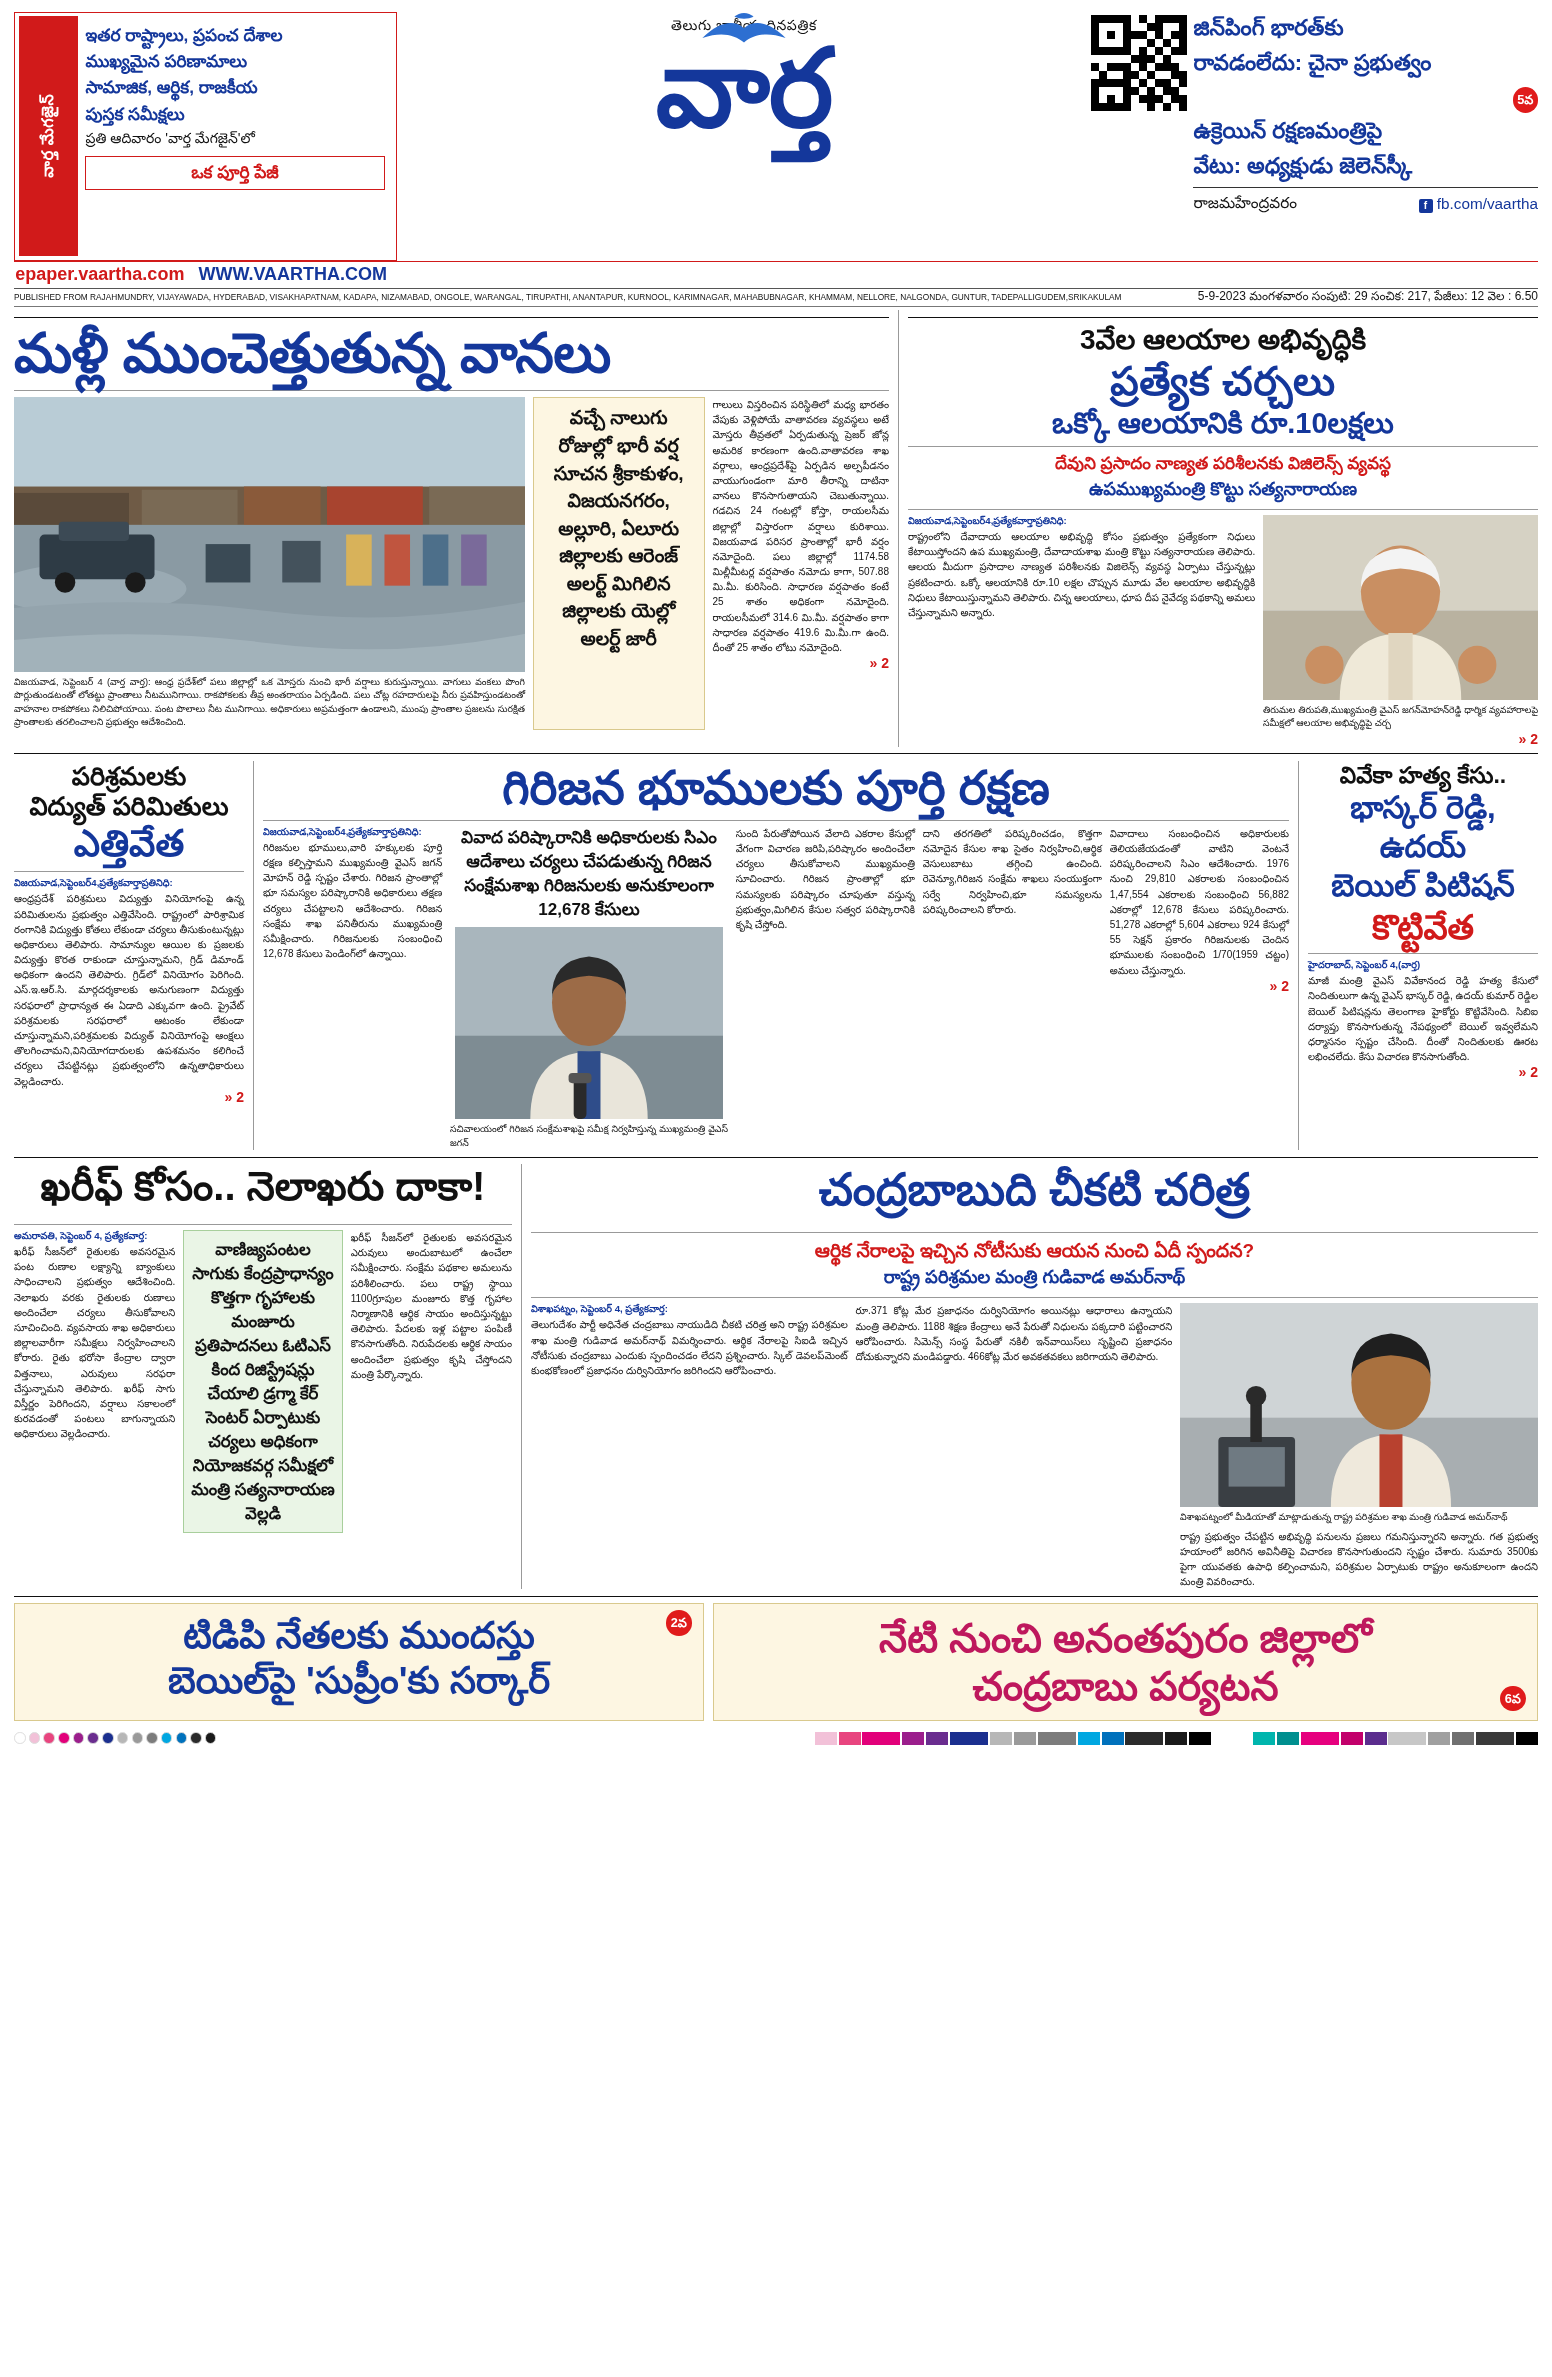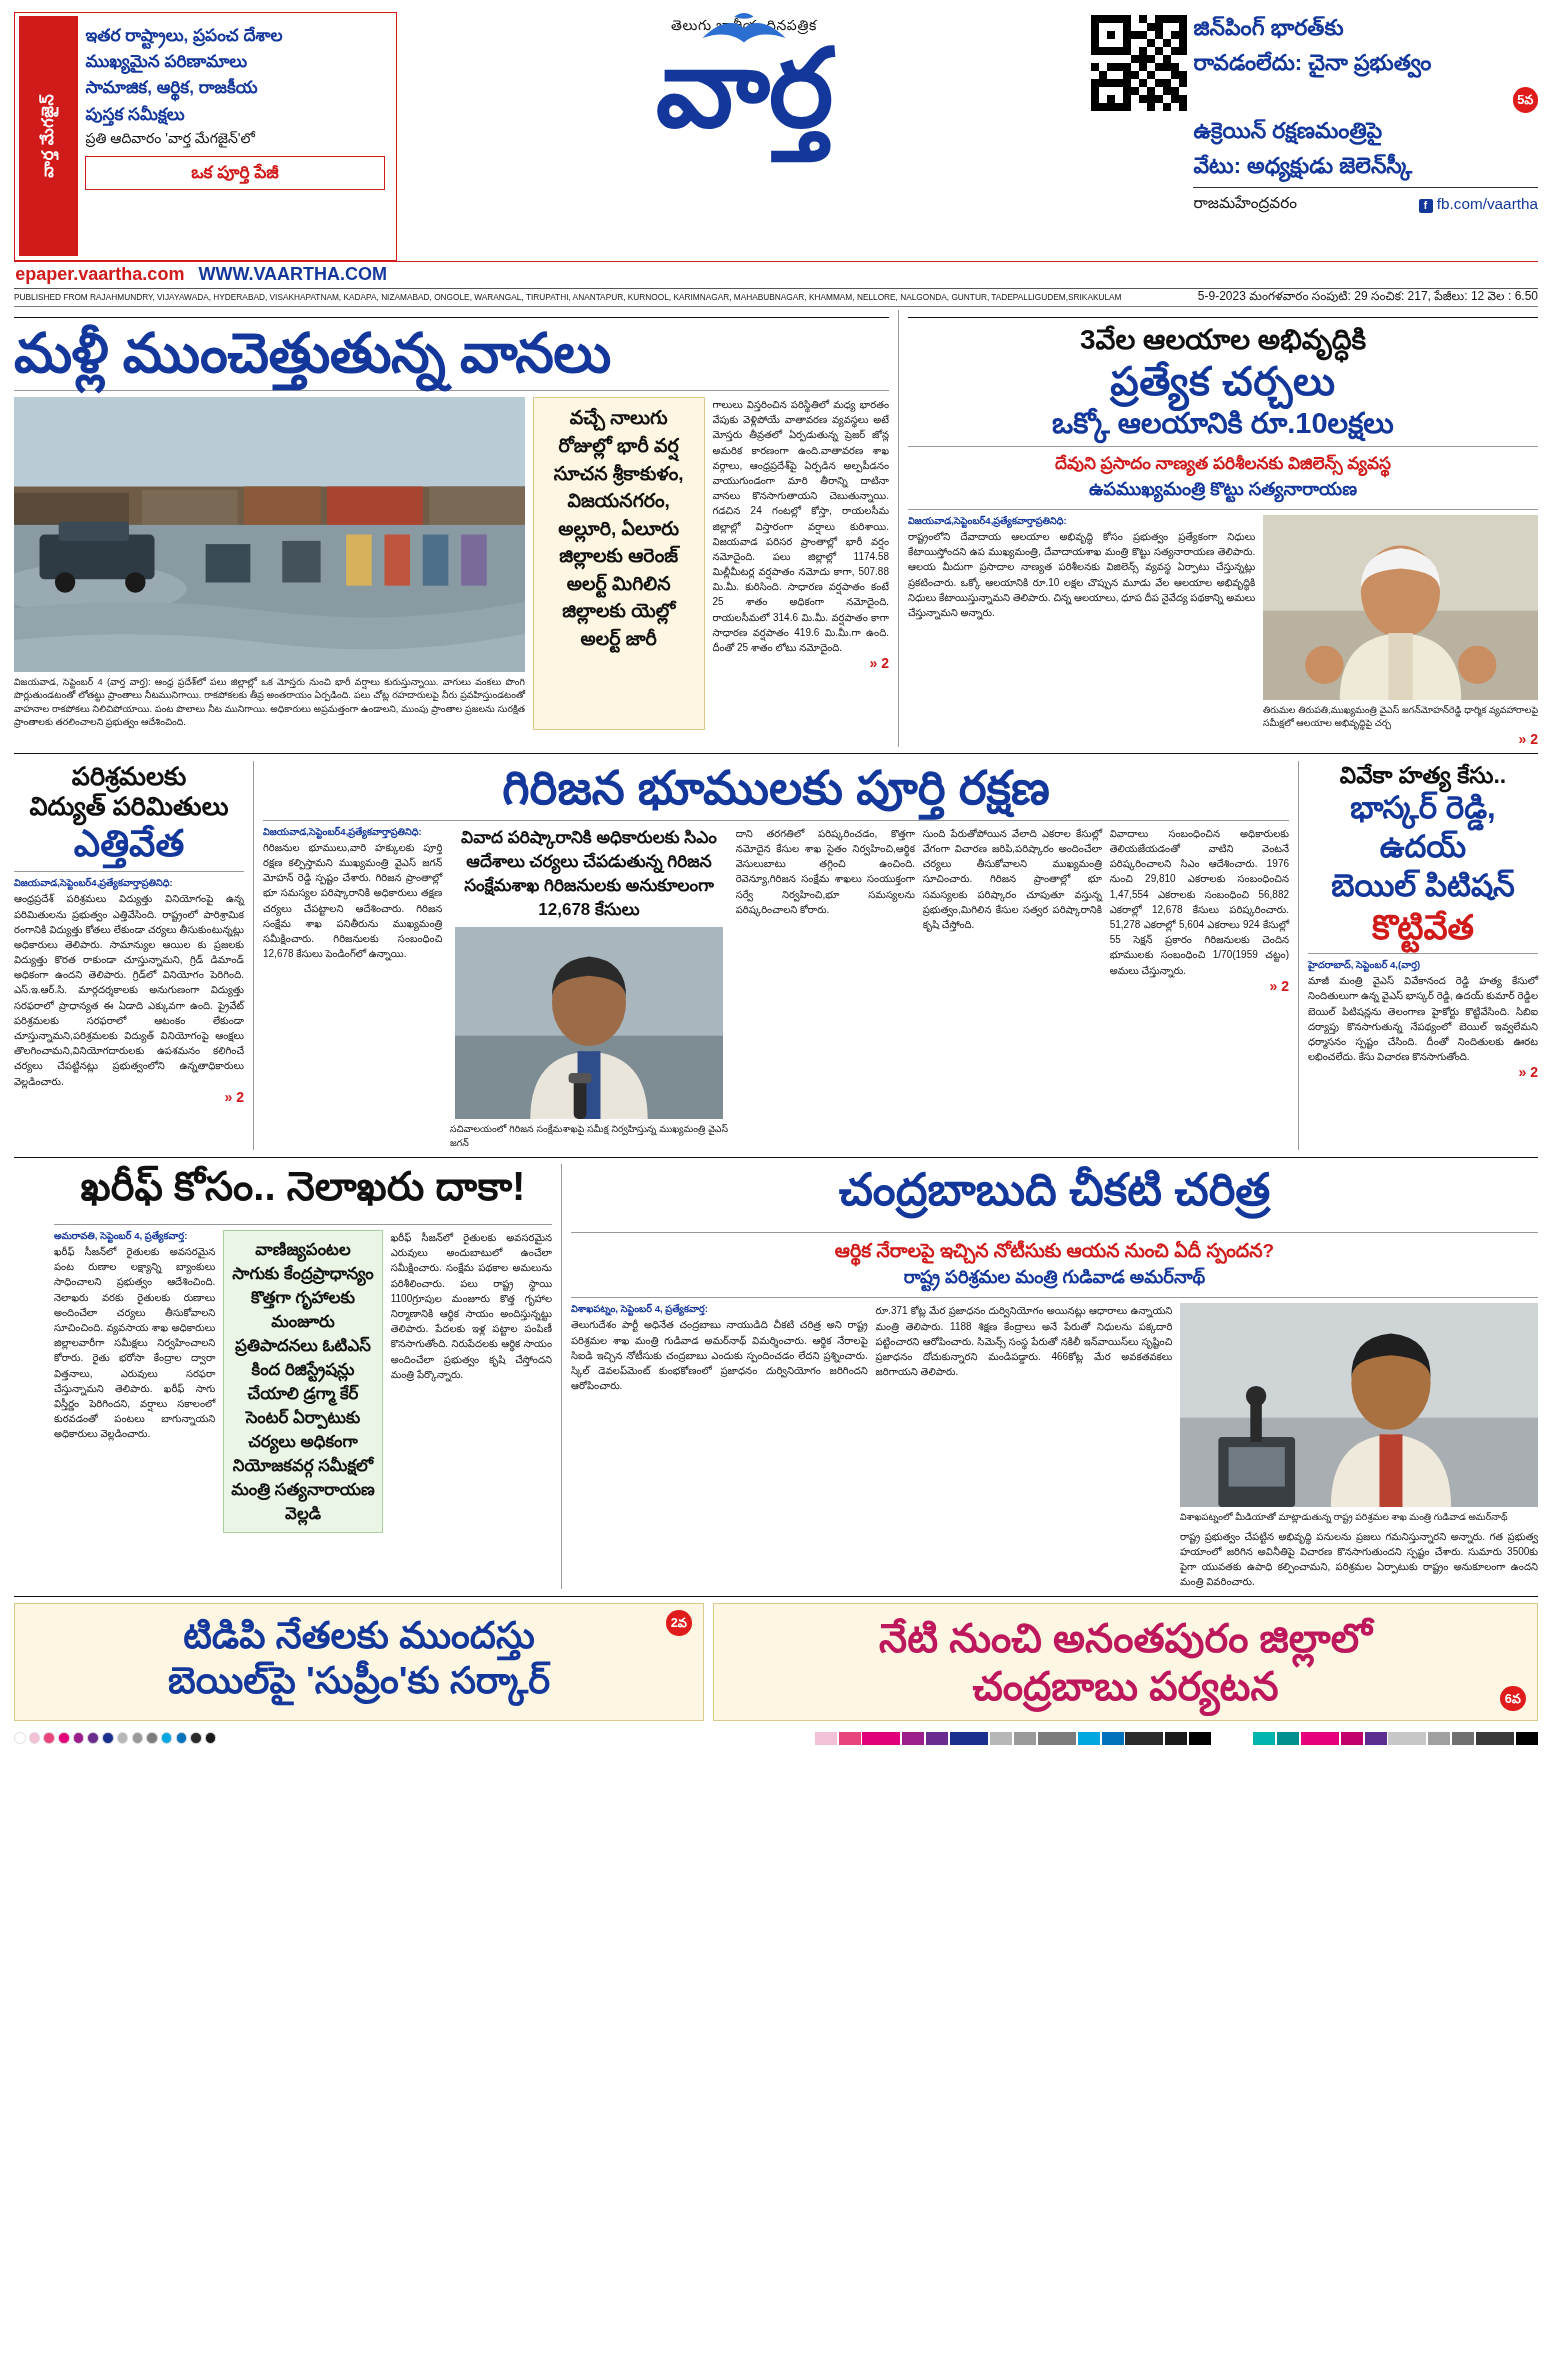--- a/index.html
+++ b/index.html
@@ -119,21 +119,21 @@
   .h-s2r { font-size:23px; color:#111; font-weight:bold; text-align:center; line-height:1.25; }
   .h-s2r .b { color:#14379b; font-size:31px; display:block; }
   .h-s2r .r { color:#d11a1a; font-size:34px; display:block; }
   .s2m-cols { display:flex; gap:7.7px; margin-top:5.1px; }
   .s2m-cols .c { flex:1; }
   .mid-quote { font-size:17px; line-height:1.42; font-weight:bold; color:#111; text-align:center; }
   .ph-cm { width:268px; height:192px; margin:5.1px auto 0; }
 
   
   .sec3 { display:flex; gap:9px; margin-top:6.4px; }
-  .s3-left { width:498px;margin-left:40px; }
+  .s3-left { width:498px; }
   .s3-right { flex:1; }
   .h-s3l { font-size:40px; color:#111; font-weight:bold; text-align:center; }
   .h-s3r { font-size:45px; color:#14379b; font-weight:bold; text-align:center; }
   .s3-cols { display:flex; gap:7.7px; margin-top:5.1px; }
   .green-box {
     background:#eaf5e6; border:0.6px solid #a8cf9c; padding:6.4px;
     font-size:16.6px; line-height:1.45; font-weight:bold; text-align:center; color:#111;
   }
   .ph-amarnath { width:358px; height:204px; }
 
@@ -500,24 +500,24 @@
               <path d="M152 112 Q150 52 210 46 Q270 52 268 112 Q268 80 210 76 Q152 80 152 112 Z" fill="#2a2a2a"></path>
               <path d="M118 300 Q118 200 210 194 Q302 200 302 300 Z" fill="#e9e5da"></path>
               <rect x="192" y="194" width="36" height="106" fill="#2f4d8a"></rect>
               <rect x="186" y="236" width="20" height="64" rx="8" fill="#2a2a2a"></rect>
               <rect x="178" y="228" width="36" height="16" rx="6" fill="#555"></rect>
             </svg>
           </div>
           <div class="cap" style="margin-top:3.8px;">సచివాలయంలో గిరిజన సంక్షేమశాఖపై సమీక్ష నిర్వహిస్తున్న ముఖ్యమంత్రి వైఎస్ జగన్</div>
         </div>
         <div class="c">
+          <div class="body-col">సుంది పేరుతోపోయిన వేలాది ఎకరాల కేసుల్లో వేగంగా విచారణ జరిపి,పరిష్కారం అందించేలా చర్యలు తీసుకోవాలని ముఖ్యమంత్రి సూచించారు. గిరిజన ప్రాంతాల్లో భూ సమస్యలకు పరిష్కారం చూపుతూ వస్తున్న ప్రభుత్వం,మిగిలిన కేసుల సత్వర పరిష్కారానికి కృషి చేస్తోంది.</div>
+        </div>
+        <div class="c">
           <div class="body-col">దాని తరగతిలో పరిష్కరించడం, కొత్తగా నమోదైన కేసుల శాఖ సైతం నిర్వహించి,ఆర్థిక వెసులుబాటు తగ్గించి ఉంచింది. రెవెన్యూ,గిరిజన సంక్షేమ శాఖలు సంయుక్తంగా సర్వే నిర్వహించి,భూ సమస్యలను పరిష్కరించాలని కోరారు.</div>
-        </div>
-        <div class="c">
-          <div class="body-col">సుంది పేరుతోపోయిన వేలాది ఎకరాల కేసుల్లో వేగంగా విచారణ జరిపి,పరిష్కారం అందించేలా చర్యలు తీసుకోవాలని ముఖ్యమంత్రి సూచించారు. గిరిజన ప్రాంతాల్లో భూ సమస్యలకు పరిష్కారం చూపుతూ వస్తున్న ప్రభుత్వం,మిగిలిన కేసుల సత్వర పరిష్కారానికి కృషి చేస్తోంది.</div>
         </div>
         <div class="c">
           <div class="body-col">వివాదాలు సంబంధించిన అధికారులకు తెలియజేయడంతో వాటిని వెంటనే పరిష్కరించాలని సిఎం ఆదేశించారు. 1976 నుంచి 29,810 ఎకరాలకు సంబంధించిన 1,47,554 ఎకరాలకు సంబంధించి 56,882 ఎకరాల్లో 12,678 కేసులు పరిష్కరించారు. 51,278 ఎకరాల్లో 5,604 ఎకరాలు 924 కేసుల్లో 55 సెక్షన్ ప్రకారం గిరిజనులకు చెందిన భూములకు సంబంధించి 1/70(1959 చట్టం) అమలు చేస్తున్నారు.</div>
           <div class="arrow" style="text-align:right; font-size:14px;">
             <span>»</span>
             <span>2</span>
           </div>
         </div>
       </div>
     </div>

